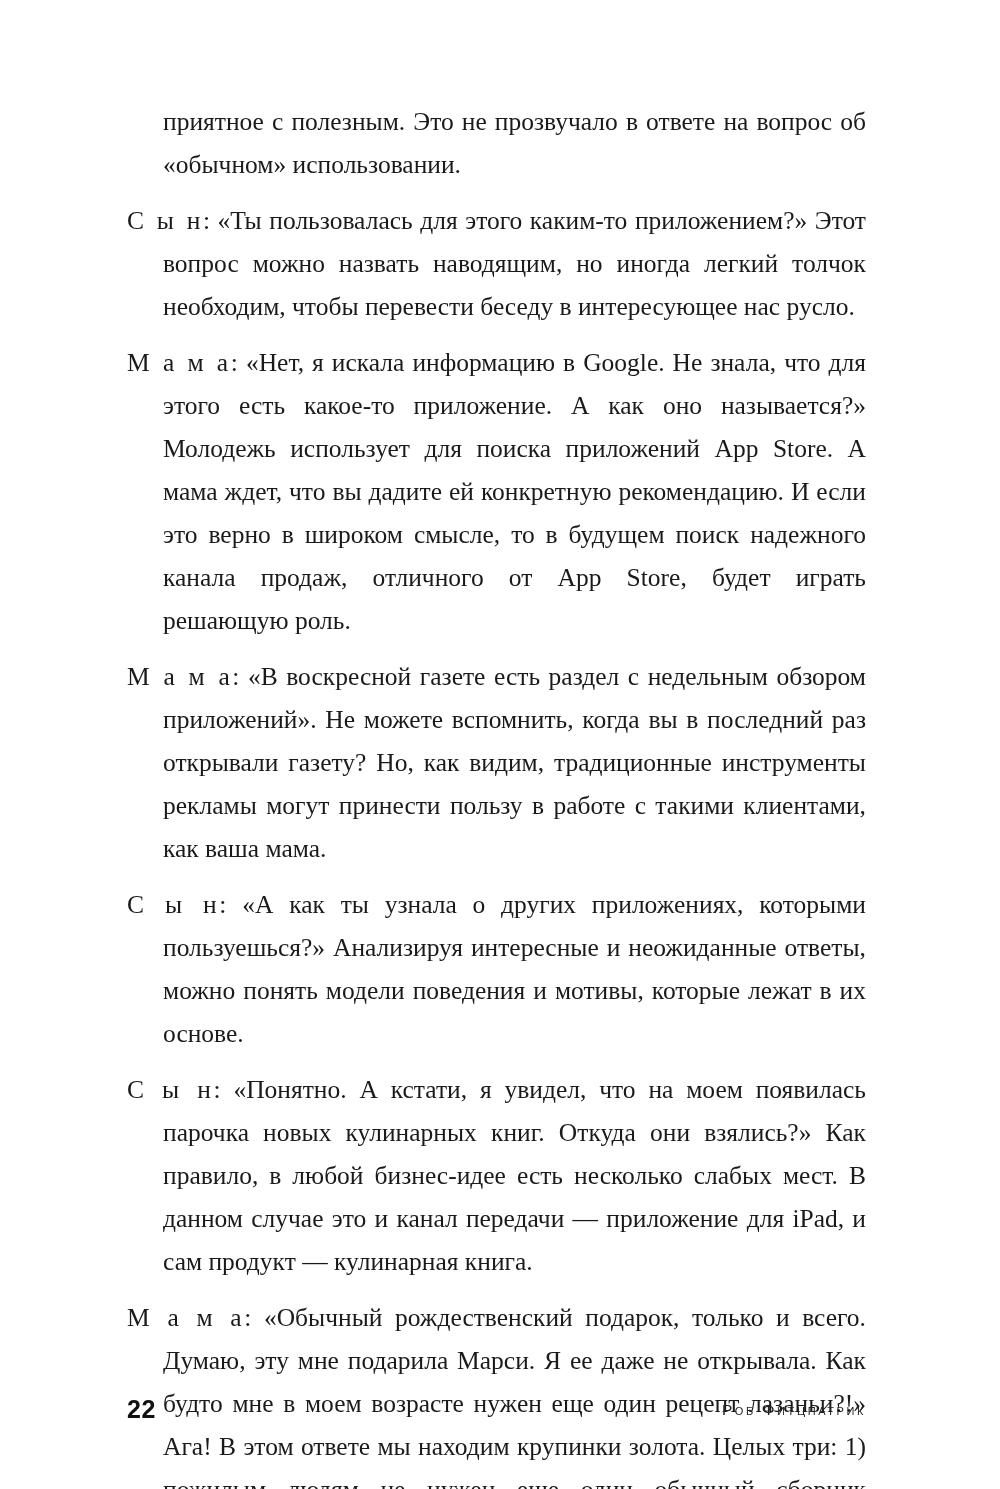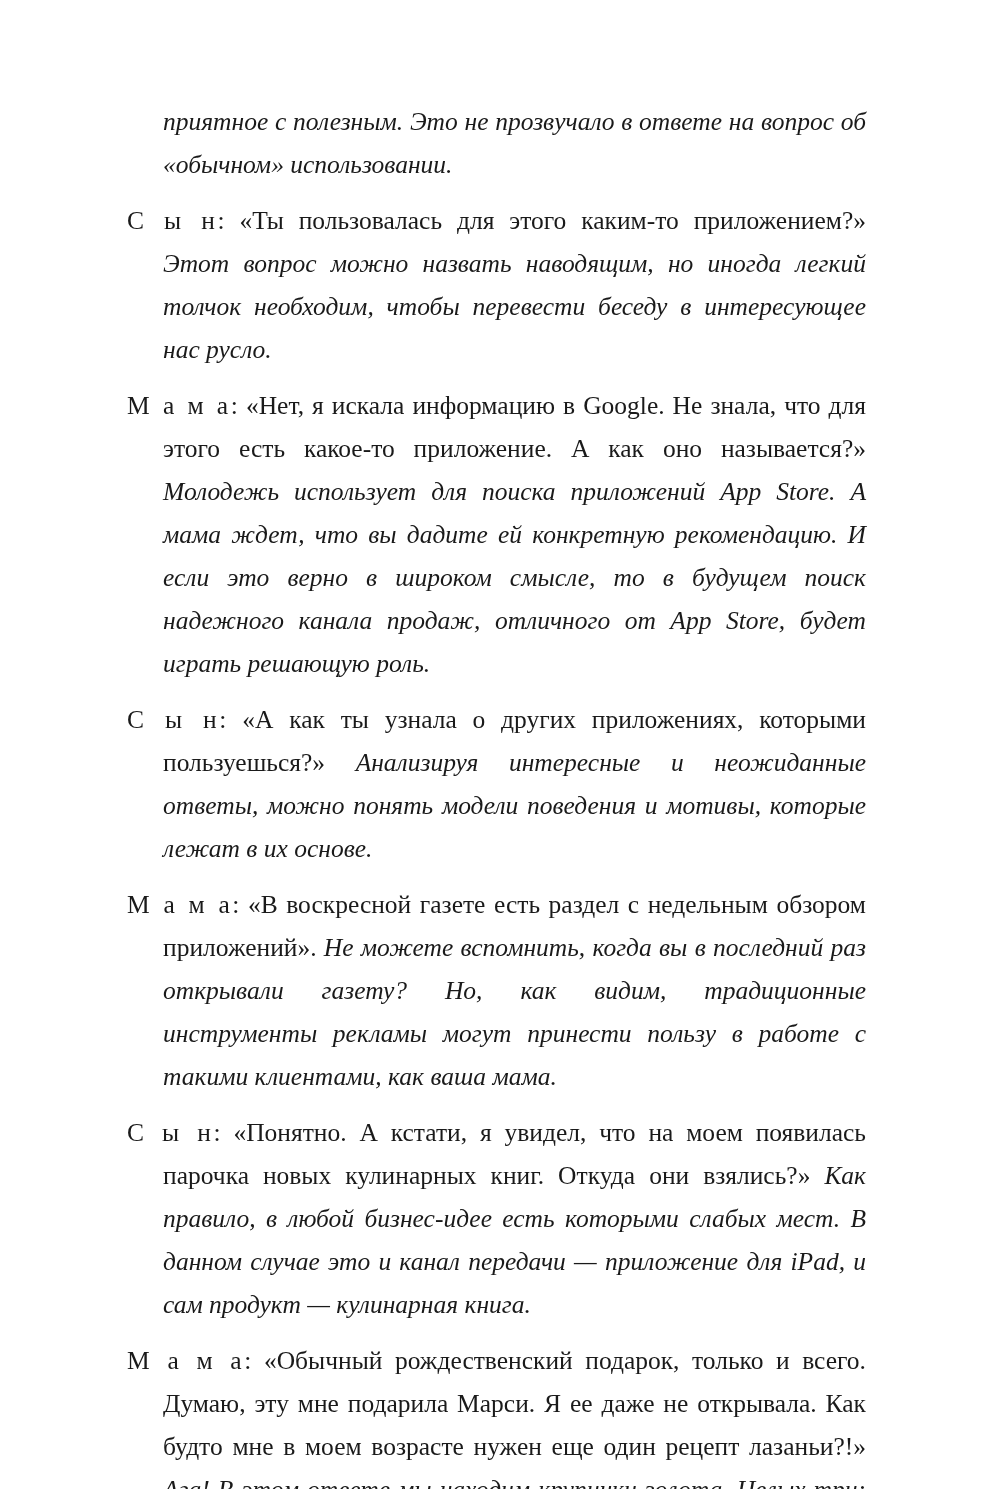--- a/index.html
+++ b/index.html
@@ -57,21 +57,20 @@
   }
   .speaker-colon {
     letter-spacing: 0;
   }
 
   .quote {
     font-style: normal;
   }
 
   .commentary {
-    font-style: italic;
   }
 
   
   .footer {
     position: absolute;
     left: 127px;
     top: 1395px;
     width: 739px;
     height: 40px;
   }
@@ -104,24 +103,28 @@
 <div class="page">
 
   <div class="text-column">
 
     <p class="para continued"><span class="commentary">приятное с полезным. Это не прозвучало в ответе на во­прос об «обычном» использовании.</span></p>
 
     <p class="para"><span class="speaker">С ы н</span><span class="quote speaker-colon">: «Ты пользовалась для этого каким-то приложением?» </span><span class="commentary">Этот вопрос можно назвать наводящим, но иногда лег­кий толчок необходим, чтобы перевести беседу в инте­ресующее нас русло.</span></p>
 
     <p class="para"><span class="speaker">М а м а</span><span class="quote speaker-colon">: «Нет, я искала информацию в Google. Не знала, что для этого есть какое-то приложение. А как оно называ­ется?» </span><span class="commentary">Молодежь использует для поиска приложений App Store. А мама ждет, что вы дадите ей конкретную реко­мендацию. И если это верно в широком смысле, то в буду­щем поиск надежного канала продаж, отличного от App Store, будет играть решающую роль.</span></p>
 
+    <p class="para"><span class="speaker">М а м а</span><span class="quote speaker-colon">: «В воскресной газете есть раздел с недельным обзо­ром приложений». </span><span class="commentary">Не можете вспомнить, когда вы в по­следний раз открывали газету? Но, как видим, традици­онные инструменты рекламы могут принести пользу в работе с такими клиентами, как ваша мама.</span></p>
+
     <p class="para"><span class="speaker">С ы н</span><span class="quote speaker-colon">: «А как ты узнала о других приложениях, которыми пользуешься?» </span><span class="commentary">Анализируя интересные и неожиданные ответы, можно понять модели поведения и мотивы, ко­торые лежат в их основе.</span></p>
 
-    <p class="para"><span class="speaker">М а м а</span><span class="quote speaker-colon">: «В воскресной газете есть раздел с недельным обзо­ром приложений». </span><span class="commentary">Не можете вспомнить, когда вы в по­следний раз открывали газету? Но, как видим, традици­онные инструменты рекламы могут принести пользу в работе с такими клиентами, как ваша мама.</span></p>
-
-    <p class="para"><span class="speaker">С ы н</span><span class="quote speaker-colon">: «Понятно. А кстати, я увидел, что на моем появилась парочка новых кулинарных книг. Откуда они взялись?» </span><span class="commentary">Как правило, в любой бизнес-идее есть которыми слабых мест. В данном случае это и канал передачи — приложе­ние для iPad, и сам продукт — кулинарная книга.</span></p>
+    <p class="para"><span class="speaker">С ы н</span><span class="quote speaker-colon">: «Понятно. А кстати, я увидел, что на моем появилась парочка новых кулинарных книг. Откуда они взялись?» </span><span class="commentary">Как правило, в любой бизнес-идее есть несколько слабых мест. В данном случае это и канал передачи — приложе­ние для iPad, и сам продукт — кулинарная книга.</span></p>
 
     <p class="para"><span class="speaker">М а м а</span><span class="quote speaker-colon">: «Обычный рождественский подарок, только и всего. Думаю, эту мне подарила Марси. Я ее даже не откры­вала. Как будто мне в моем возрасте нужен еще один рецепт лазаньи?!» </span><span class="commentary">Ага! В этом ответе мы находим кру­пинки золота. Целых три: 1) пожилым людям не нужен еще один обычный сборник рецептов; 2) судя по всему,</span></p>
 
   </div>
 
+  <div class="footer">
+    <span class="page-number">22</span>
+    <span class="running-author">Роб Фитцпатрик</span>
+  </div>
 
 </div>
 
 </body></html>

